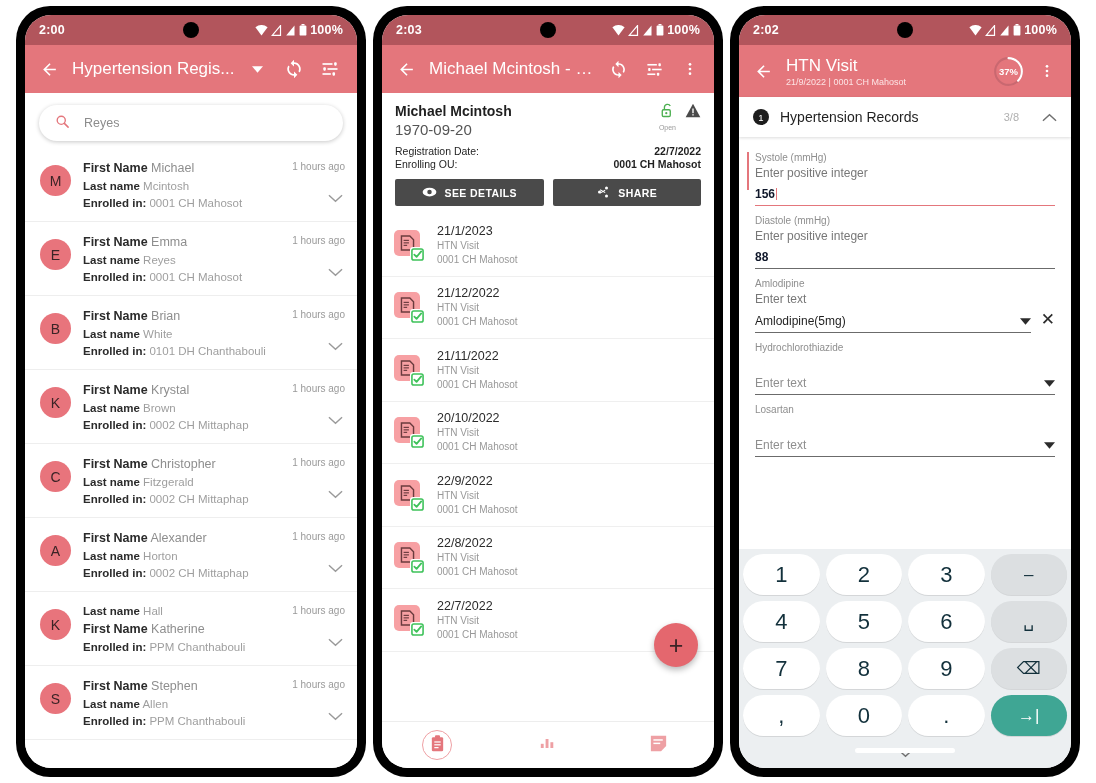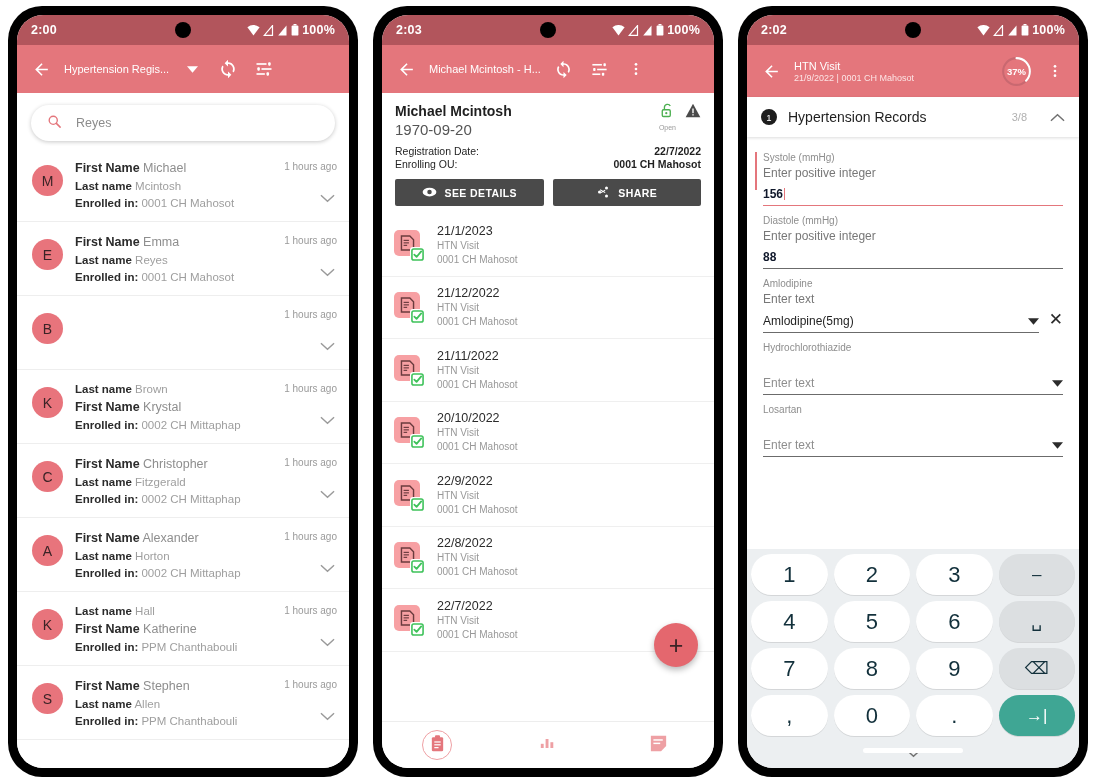--- a/index.html
+++ b/index.html
@@ -8,21 +8,21 @@
     background: #ffffff;
     font-family: "Liberation Sans", sans-serif;
     overflow: hidden;
   }
   .stage {
     position: relative;
     width: 1096px; height: 783px;
     display: flex;
     justify-content: space-between;
     align-items: center;
-    padding: 0 8px;
+    padding: 0 16px;
   }
 
   
   .phone {
     position: relative;
     width: 350px;
     height: 771px;
     background: #000000;
     border-radius: 34px;
     padding: 9px 9px 9px 9px;
@@ -84,21 +84,21 @@
     height: 48px;
     gap: 10px;
   }
   .appbar.tall { height: 52px; }
   .appbar .icon-btn {
     width: 26px; height: 26px;
     display: flex; align-items: center; justify-content: center;
     flex: none;
   }
   .appbar-title {
-    font-size: 11px;
+    font-size: 17px;
     font-weight: normal;
     white-space: nowrap;
     overflow: hidden;
     text-overflow: ellipsis;
   }
   .title-wrap { flex: 1 1 auto; min-width: 0; display:flex; flex-direction: column; justify-content:center; }
   .appbar-sub { font-size: 9px; color: #fde4e5; margin-top: 1px; white-space: nowrap; }
 
   
   .search-wrap { padding: 12px 14px 7px; background: #ffffff; flex: none; }
@@ -418,30 +418,35 @@
               <div class="tei-line"><span class="k">Last name</span> Reyes</div>
               <div class="tei-line"><span class="k">Enrolled in:</span> 0001 CH Mahosot</div>
             </div>
             <div class="tei-time">1 hours ago</div>
             <div class="chev-down"><svg width="15" height="9" viewBox="0 0 16 9">
                 <path d="M1 1 8 7.5 15 1" fill="none" stroke="#9a9a9a" stroke-width="1.5"></path>
               </svg></div>
           </div>
           <div class="tei-row">
             <div class="avatar">B</div>
+            <div class="tei-main">
+              <div class="tei-line first"><span class="k">First Name</span> <span class="v">Brian</span></div>
+              <div class="tei-line"><span class="k">Last name</span> White</div>
+              <div class="tei-line"><span class="k">Enrolled in:</span> 0101 DH Chanthabouli</div>
+            </div>
             <div class="tei-time">1 hours ago</div>
             <div class="chev-down"><svg width="15" height="9" viewBox="0 0 16 9">
                 <path d="M1 1 8 7.5 15 1" fill="none" stroke="#9a9a9a" stroke-width="1.5"></path>
               </svg></div>
           </div>
           <div class="tei-row">
             <div class="avatar">K</div>
             <div class="tei-main">
+              <div class="tei-line first"><span class="k">First Name</span> <span class="v">Krystal</span></div>
               <div class="tei-line"><span class="k">Last name</span> Brown</div>
-              <div class="tei-line first"><span class="k">First Name</span> <span class="v">Krystal</span></div>
               <div class="tei-line"><span class="k">Enrolled in:</span> 0002 CH Mittaphap</div>
             </div>
             <div class="tei-time">1 hours ago</div>
             <div class="chev-down"><svg width="15" height="9" viewBox="0 0 16 9">
                 <path d="M1 1 8 7.5 15 1" fill="none" stroke="#9a9a9a" stroke-width="1.5"></path>
               </svg></div>
           </div>
           <div class="tei-row">
             <div class="avatar">C</div>
             <div class="tei-main">

